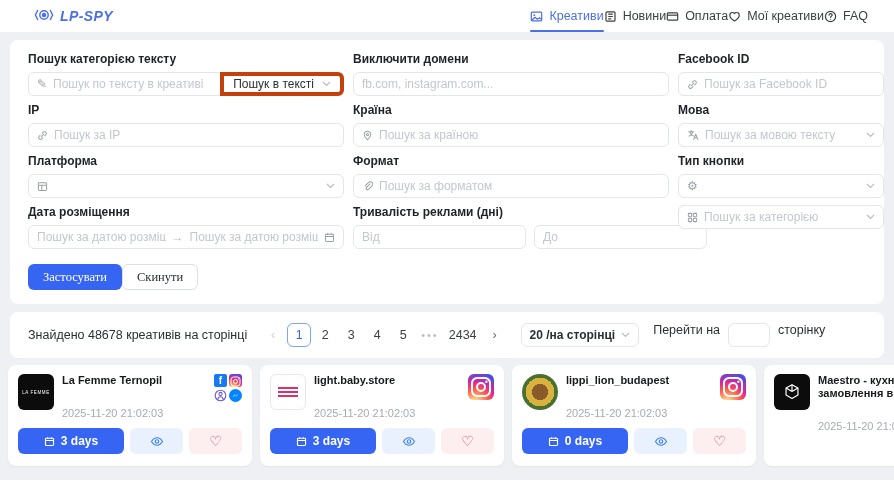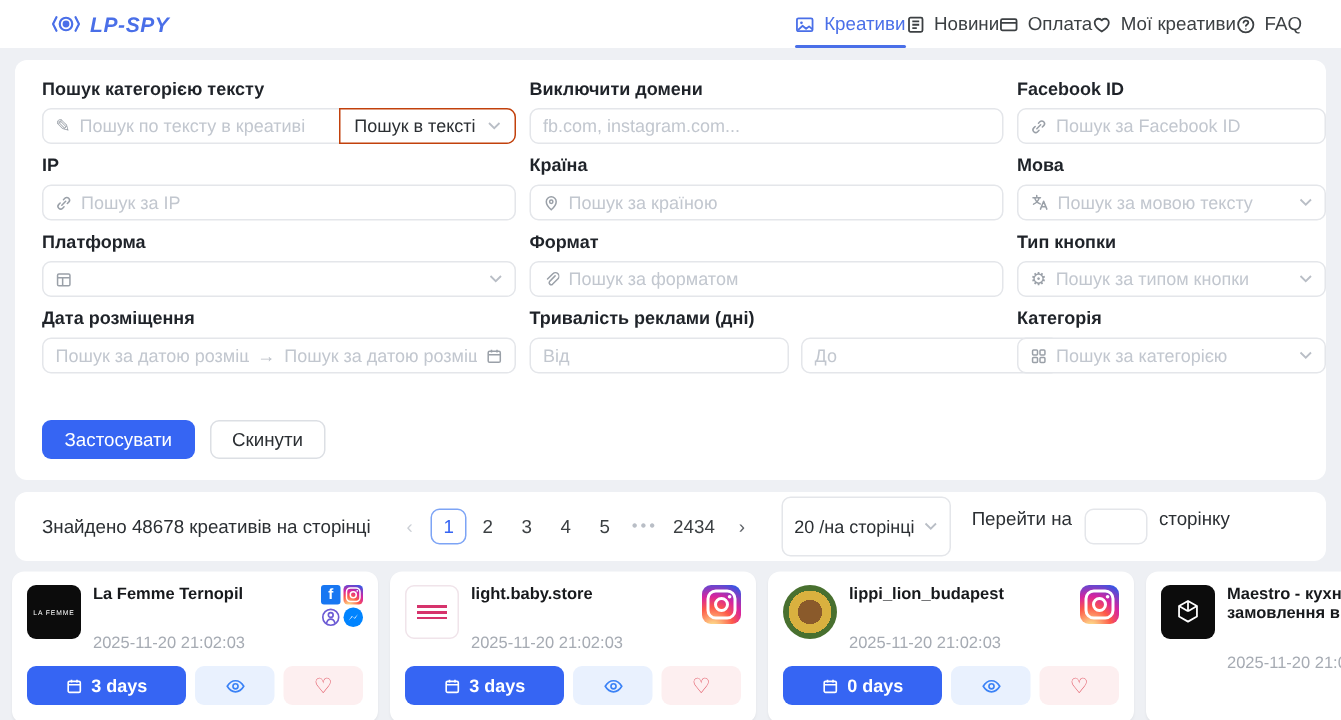--- a/index.html
+++ b/index.html
@@ -2,21 +2,21 @@
 <html><head>
 <meta charset="utf-8">
 <style>
   * { box-sizing: border-box; margin: 0; padding: 0; }
   html,body { width:894px; height:480px; overflow:hidden; }
   body { background:#eef0f4; font-family:"Liberation Sans",sans-serif; color:#2b2f33; }
 
   
   .topbar { height:32px; background:#fff; display:flex; align-items:center;
             justify-content:space-between; padding:0 26px 0 34px; }
-  .logo { display:flex; align-items:center; gap:6px; color:#4a6fe8;
+  .logo { display:flex; align-items:flex-start; gap:6px; color:#4a6fe8;
           font-weight:bold; font-style:italic; font-size:14px; letter-spacing:.4px; }
   .tabs { display:flex; height:32px; }
   .tab { display:flex; align-items:center; gap:6px; font-size:12.5px; color:#3c4043;
          position:relative; cursor:pointer; white-space:nowrap; }
   .tab svg { flex:none; }
   .tab.active { color:#4a6fe8; }
   .tab.active::after { content:""; position:absolute; left:0; right:0; bottom:0;
          height:2px; background:#4a6fe8; border-radius:1px; }
 
   
@@ -28,44 +28,44 @@
             line-height:14px; margin-bottom:6px; }
   .box { display:flex; align-items:center; height:24px; border:1px solid #e4e6ea;
          border-radius:6px; background:#fff; padding:0 8px; gap:6px; }
   .box input { border:none; outline:none; flex:1; min-width:0; font-size:12px;
                color:#333; background:transparent; font-family:inherit; }
   ::placeholder { color:#c2c7cf; opacity:1; }
   .picon { color:#9aa0a8; display:flex; align-items:center; flex:none; font-size:12px; line-height:1; }
   .chev { color:#b9bec6; display:flex; align-items:center; flex:none; margin-left:auto; }
   .combo { display:flex; }
   .combo .box { flex:1; border-radius:6px 0 0 6px; }
-  .addon { display:flex; align-items:center; gap:8px; border:1px solid #c2410c;
+  .addon { display:flex; align-items:center; gap:8px; border:4px solid #c2410c;
            margin-left:-1px; border-radius:0 6px 6px 0; padding:0 9px; font-size:12px;
            color:#2b2f33; cursor:pointer; background:#fff; }
   .range-arrow { color:#b9bec6; font-size:12px; flex:none; }
   .dur { display:flex; gap:8px; }
   .dur .box:first-child { flex:2.6; }
   .dur .box:last-child { flex:1; }
-  .actions { display:flex; gap:10px; margin-top:24px; }
+  .actions { display:flex; margin-top:8px;font-family:Liberation Serif, serif; }
   .btn { height:26px; border-radius:6px; font-size:12.5px; cursor:pointer;
          font-family:inherit; display:flex; align-items:center; }
   .btn-primary { background:#3665f3; color:#fff; border:none; padding:0 15px; }
   .btn-default { background:#fff; color:#2b2f33; border:1px solid #dcdfe4; padding:0 14px; }
 
   
   .results { display:flex; align-items:center; gap:6px; padding:4px 18px; height:46px; }
   .summary { font-size:12.5px; color:#2b2f33; margin-right:8px; }
   .pg { display:flex; align-items:center; gap:2px; }
   .pg-item { min-width:24px; height:24px; display:flex; align-items:center; justify-content:center;
              font-size:12.5px; color:#3c4043; border-radius:6px; cursor:pointer; padding:0 4px; }
   .pg-item.current { border:1px solid #7da4f5; color:#3665f3; }
   .pg-prev { color:#ccd0d6; }
   .pg-next { color:#5f6368; }
   .pg-ellipsis { color:#b9bec6; font-size:11px; letter-spacing:2px; }
-  .size-select { height:40px; margin-left:8px; padding:0 8px; font-size:12px; gap:6px; cursor:pointer; }
+  .size-select { height:24px; margin-left:8px; padding:0 8px; font-size:12px; gap:6px; cursor:pointer;font-weight:bold; }
   .goto { display:flex; gap:8px; font-size:12.5px; color:#2b2f33; margin-left:8px; }
   .goto input { width:42px; height:24px; border:1px solid #e4e6ea; border-radius:6px;
                 outline:none; font-size:12px; padding:0 6px; font-family:inherit; }
 
   
   .cards { display:flex; gap:8px; margin:7px 8px 0; }
   .card { width:244px; min-width:244px; background:#fff; border-radius:8px;
           padding:9px 10px 12px; box-shadow:0 1px 2px rgba(0,0,0,.05); }
   .card-head { display:flex; gap:8px; align-items:flex-start; }
   .avatar { width:36px; height:36px; border-radius:6px; flex:none; display:flex;
@@ -264,21 +264,20 @@
             </svg>
           </span>
         <input placeholder="Пошук за форматом" style="">
       </div>
     </div>
 
     <div class="field">
       <span class="flabel">Тип кнопки</span>
       <div class="box">
         <span class="picon">⚙</span>
-        <input placeholder="Пошук за типом кнопки" style="">
         <span class="chev">
             <svg width="9" height="6" viewBox="0 0 9 6" fill="none" stroke="currentColor" stroke-width="1.2">
               <path d="M1 1l3.5 3.5L8 1"></path>
             </svg>
           </span>
       </div>
     </div>
     <div class="field">
       <span class="flabel">Дата розміщення</span>
       <div class="box">
@@ -299,21 +298,20 @@
         <div class="box">
           <input placeholder="Від" style="">
         </div>
         <div class="box">
           <input placeholder="До" style="">
         </div>
       </div>
     </div>
 
     <div class="field">
-      <span class="flabel">Категорія</span>
       <div class="box">
         <span class="picon">
             <svg width="11" height="11" viewBox="0 0 12 12" fill="none" stroke="currentColor" stroke-width="1.1">
               <rect x="1.5" y="1.5" width="3.6" height="3.6" rx=".7"></rect>
               <rect x="6.9" y="1.5" width="3.6" height="3.6" rx=".7"></rect>
               <rect x="1.5" y="6.9" width="3.6" height="3.6" rx=".7"></rect>
               <rect x="6.9" y="6.9" width="3.6" height="3.6" rx=".7"></rect>
             </svg>
           </span>
         <input placeholder="Пошук за категорією" style="">

